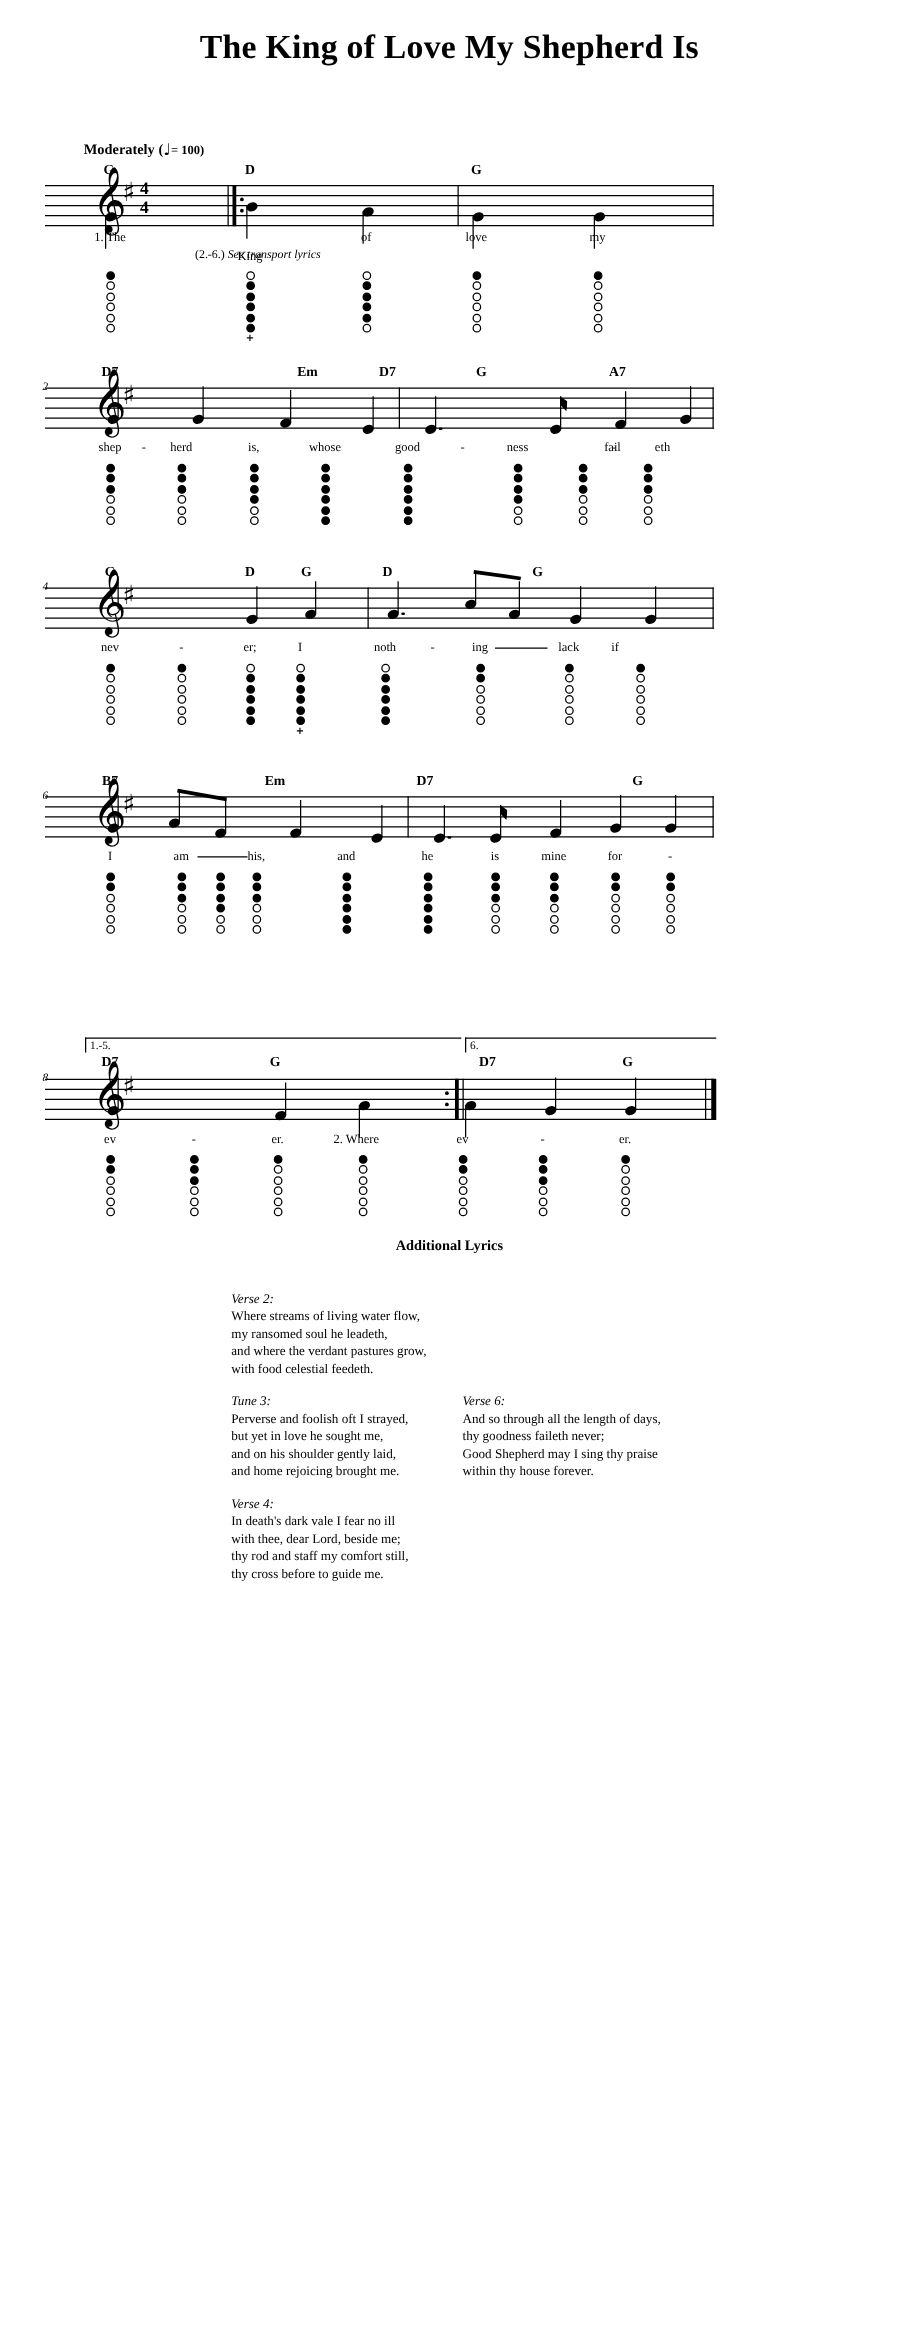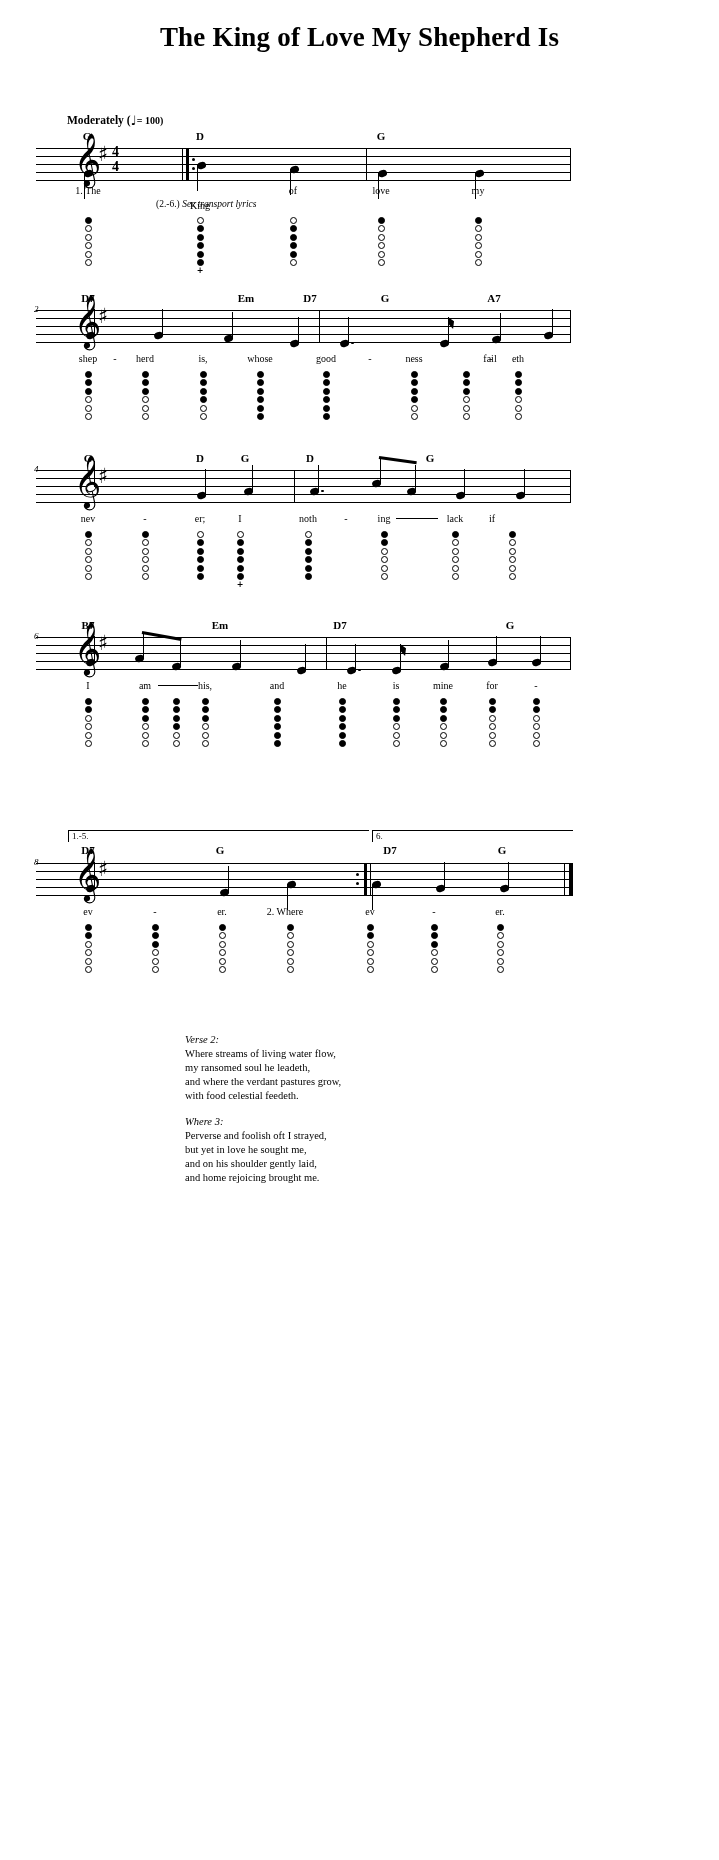--- a/index.html
+++ b/index.html
@@ -432,21 +432,21 @@
     <div class="lyric" style="left:88px; top:48px">shep</div>
     <div class="lyric" style="left:115px; top:48px">-</div>
     <div class="lyric" style="left:145px; top:48px">herd</div>
     <div class="lyric" style="left:203px; top:48px">is,</div>
     <div class="lyric" style="left:260px; top:48px">whose</div>
     <div class="lyric" style="left:326px; top:48px">good</div>
     <div class="lyric" style="left:370px; top:48px">-</div>
     <div class="lyric" style="left:414px; top:48px">ness</div>
     <div class="lyric" style="left:490px; top:48px">fail</div>
     <div class="lyric" style="left:491px; top:48px">-</div>
-    <div class="lyric" style="left:518px; top:48px">eth</div>
+    <div class="lyric" style="left:530px; top:48px">eth</div>
 
     <div class="fing" style="left:88px; top:66px">
       <div class="h f"></div>
         <div class="h f"></div>
         <div class="h f"></div>
         <div class="h"></div>
         <div class="h"></div>
         <div class="h"></div>
     </div>
     <div class="fing" style="left:145px; top:66px">
@@ -906,31 +906,46 @@
     <div class="fing" style="left:500px; top:79px">
       <div class="h f"></div>
         <div class="h"></div>
         <div class="h"></div>
         <div class="h"></div>
         <div class="h"></div>
         <div class="h"></div>
     </div>
   </div>
 
+  <div class="addtitle">Additional Lyrics</div>
 
   <div class="verse" style="left:185px; top:1033px">
     <div class="vh">Verse 2:</div>
     <div>Where streams of living water flow,</div>
     <div>my ransomed soul he leadeth,</div>
     <div>and where the verdant pastures grow,</div>
     <div>with food celestial feedeth.</div>
   </div>
   <div class="verse" style="left:185px; top:1115px">
-    <div class="vh">Where 3:</div>
+    <div class="vh">Tune 3:</div>
     <div>Perverse and foolish oft I strayed,</div>
     <div>but yet in love he sought me,</div>
     <div>and on his shoulder gently laid,</div>
     <div>and home rejoicing brought me.</div>
   </div>
-
+  <div class="verse" style="left:185px; top:1197px">
+    <div class="vh">Verse 4:</div>
+    <div>In death's dark vale I fear no ill</div>
+    <div>with thee, dear Lord, beside me;</div>
+    <div>thy rod and staff my comfort still,</div>
+    <div>thy cross before to guide me.</div>
+  </div>
+
+  <div class="verse" style="left:370px; top:1115px">
+    <div class="vh">Verse 6:</div>
+    <div>And so through all the length of days,</div>
+    <div>thy goodness faileth never;</div>
+    <div>Good Shepherd may I sing thy praise</div>
+    <div>within thy house forever.</div>
+  </div>
 
 
 </div>
 
 </body></html>

